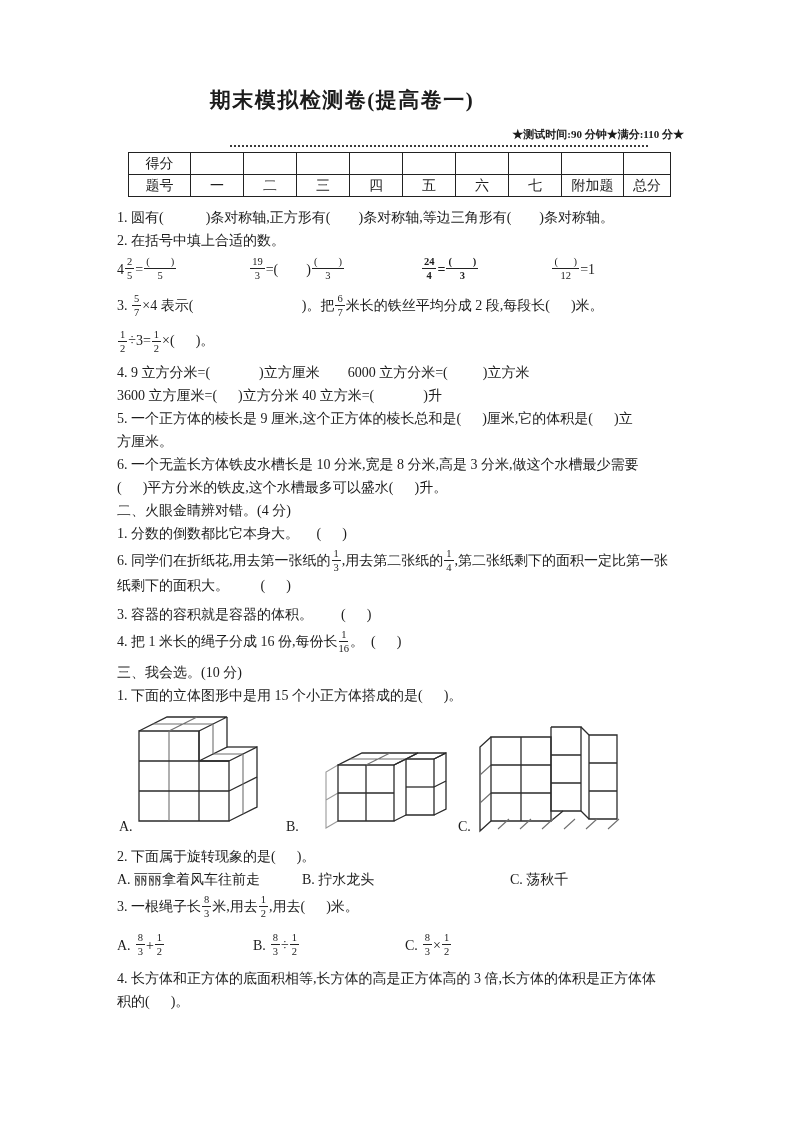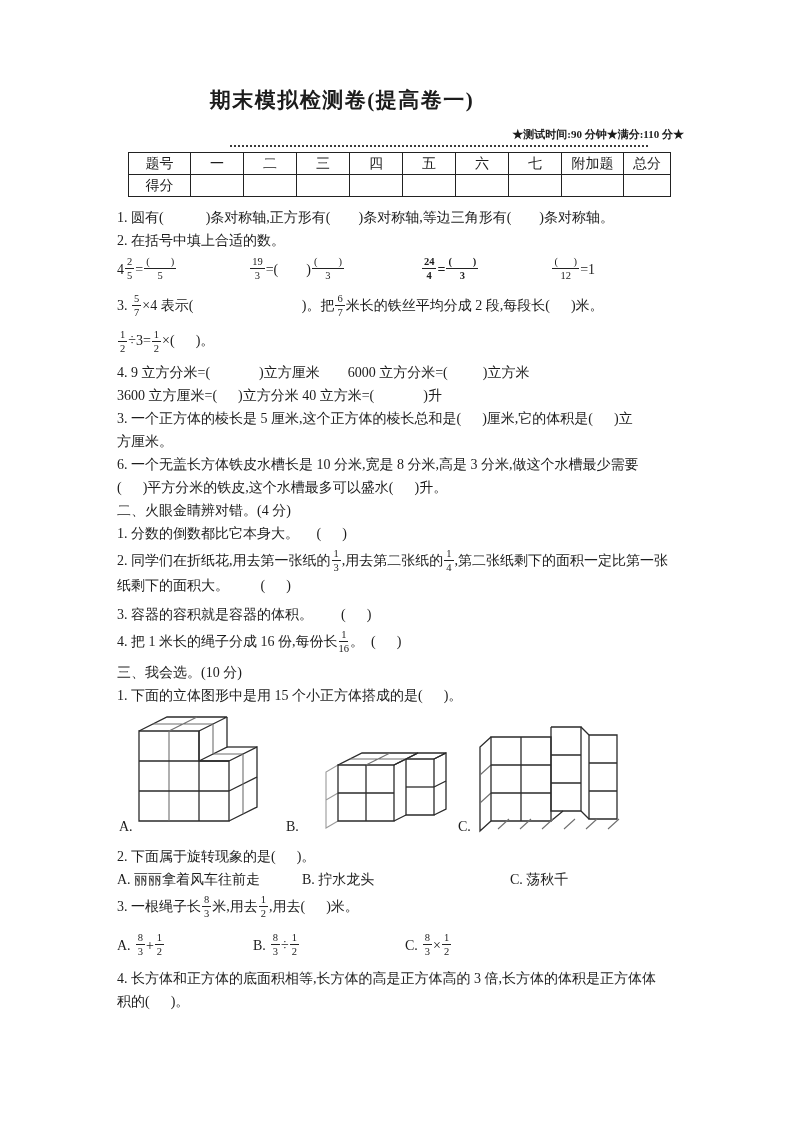--- a/index.html
+++ b/index.html
@@ -66,43 +66,43 @@
         <col style="width:53px">
         <col style="width:53px">
         <col style="width:53px">
         <col style="width:53px">
         <col style="width:53px">
         <col style="width:62px">
         <col style="width:47px">
     </colgroup>
     <tbody>
       <tr>
+        <td>得分</td>
+        <td></td>
+        <td></td>
+        <td></td>
+        <td></td>
+        <td></td>
+        <td></td>
+        <td></td>
+        <td></td>
+        <td></td>
+      </tr>
+      <tr>
         <td>题号</td>
         <td>一</td>
         <td>二</td>
         <td>三</td>
         <td>四</td>
         <td>五</td>
         <td>六</td>
         <td>七</td>
         <td>附加题</td>
         <td>总分</td>
       </tr>
-      <tr>
-        <td>得分</td>
-        <td></td>
-        <td></td>
-        <td></td>
-        <td></td>
-        <td></td>
-        <td></td>
-        <td></td>
-        <td></td>
-        <td></td>
-      </tr>
     </tbody>
   </table>
 
   <div class="content">
 
     <p class="line">1. 圆有(            )条对称轴,正方形有(        )条对称轴,等边三角形有(        )条对称轴。</p>
     <p class="line">2. 在括号中填上合适的数。</p>
 
     <div class="expr-row">
         <span class="expr e1"><span>4</span><span class="frac"><span class="num">2</span><span class="den">5</span></span><span>=</span><span class="frac"><span class="num">(        )</span><span class="den">5</span></span></span>
@@ -110,28 +110,28 @@
         <span class="expr e3"><span class="frac"><span class="num">24</span><span class="den">4</span></span><span>=</span><span class="frac"><span class="num">(        )</span><span class="den">3</span></span></span>
         <span class="expr"><span class="frac"><span class="num">(      )</span><span class="den">12</span></span><span>=1</span></span>
       </div>
 
     <p class="line frac-line"><span>3. </span><span class="frac"><span class="num">5</span><span class="den">7</span></span><span>×4 表示(                               )。把</span><span class="frac"><span class="num">6</span><span class="den">7</span></span><span>米长的铁丝平均分成 2 段,每段长(      )米。</span></p>
 
     <p class="line frac-line"><span class="frac"><span class="num">1</span><span class="den">2</span></span><span>÷3=</span><span class="frac"><span class="num">1</span><span class="den">2</span></span><span>×(      )。</span></p>
 
     <p class="line">4. 9 立方分米=(              )立方厘米        6000 立方分米=(          )立方米</p>
     <p class="line">3600 立方厘米=(      )立方分米 40 立方米=(              )升</p>
-    <p class="line">3. 一个正方体的棱长是 5 厘米,这个正方体的棱长总和是(      )厘米,它的体积是(      )立
+    <p class="line">5. 一个正方体的棱长是 9 厘米,这个正方体的棱长总和是(      )厘米,它的体积是(      )立
 方厘米。</p>
     <p class="line">6. 一个无盖长方体铁皮水槽长是 10 分米,宽是 8 分米,高是 3 分米,做这个水槽最少需要
 (      )平方分米的铁皮,这个水槽最多可以盛水(      )升。</p>
 
     <p class="line">二、火眼金睛辨对错。(4 分)</p>
     <p class="line">1. 分数的倒数都比它本身大。     (      )</p>
-    <p class="line frac-line"><span>2. 同学们在折纸花,用去第一张纸的</span><span class="frac"><span class="num">1</span><span class="den">3</span></span><span>,用去第二张纸的</span><span class="frac"><span class="num">1</span><span class="den">4</span></span><span>,第二张纸剩下的面积一定比第一张
+    <p class="line frac-line"><span>6. 同学们在折纸花,用去第一张纸的</span><span class="frac"><span class="num">1</span><span class="den">3</span></span><span>,用去第二张纸的</span><span class="frac"><span class="num">1</span><span class="den">4</span></span><span>,第二张纸剩下的面积一定比第一张
 纸剩下的面积大。         (      )</span></p>
     <p class="line">3. 容器的容积就是容器的体积。        (      )</p>
     <p class="line frac-line"><span>4. 把 1 米长的绳子分成 16 份,每份长</span><span class="frac"><span class="num">1</span><span class="den">16</span></span><span>。  (      )</span></p>
 
     <p class="line">三、我会选。(10 分)</p>
     <p class="line">1. 下面的立体图形中是用 15 个小正方体搭成的是(      )。</p>
 
     <div class="figs">
       <div class="fig figA">
         <svg width="140" height="112" viewBox="0 0 140 112">

